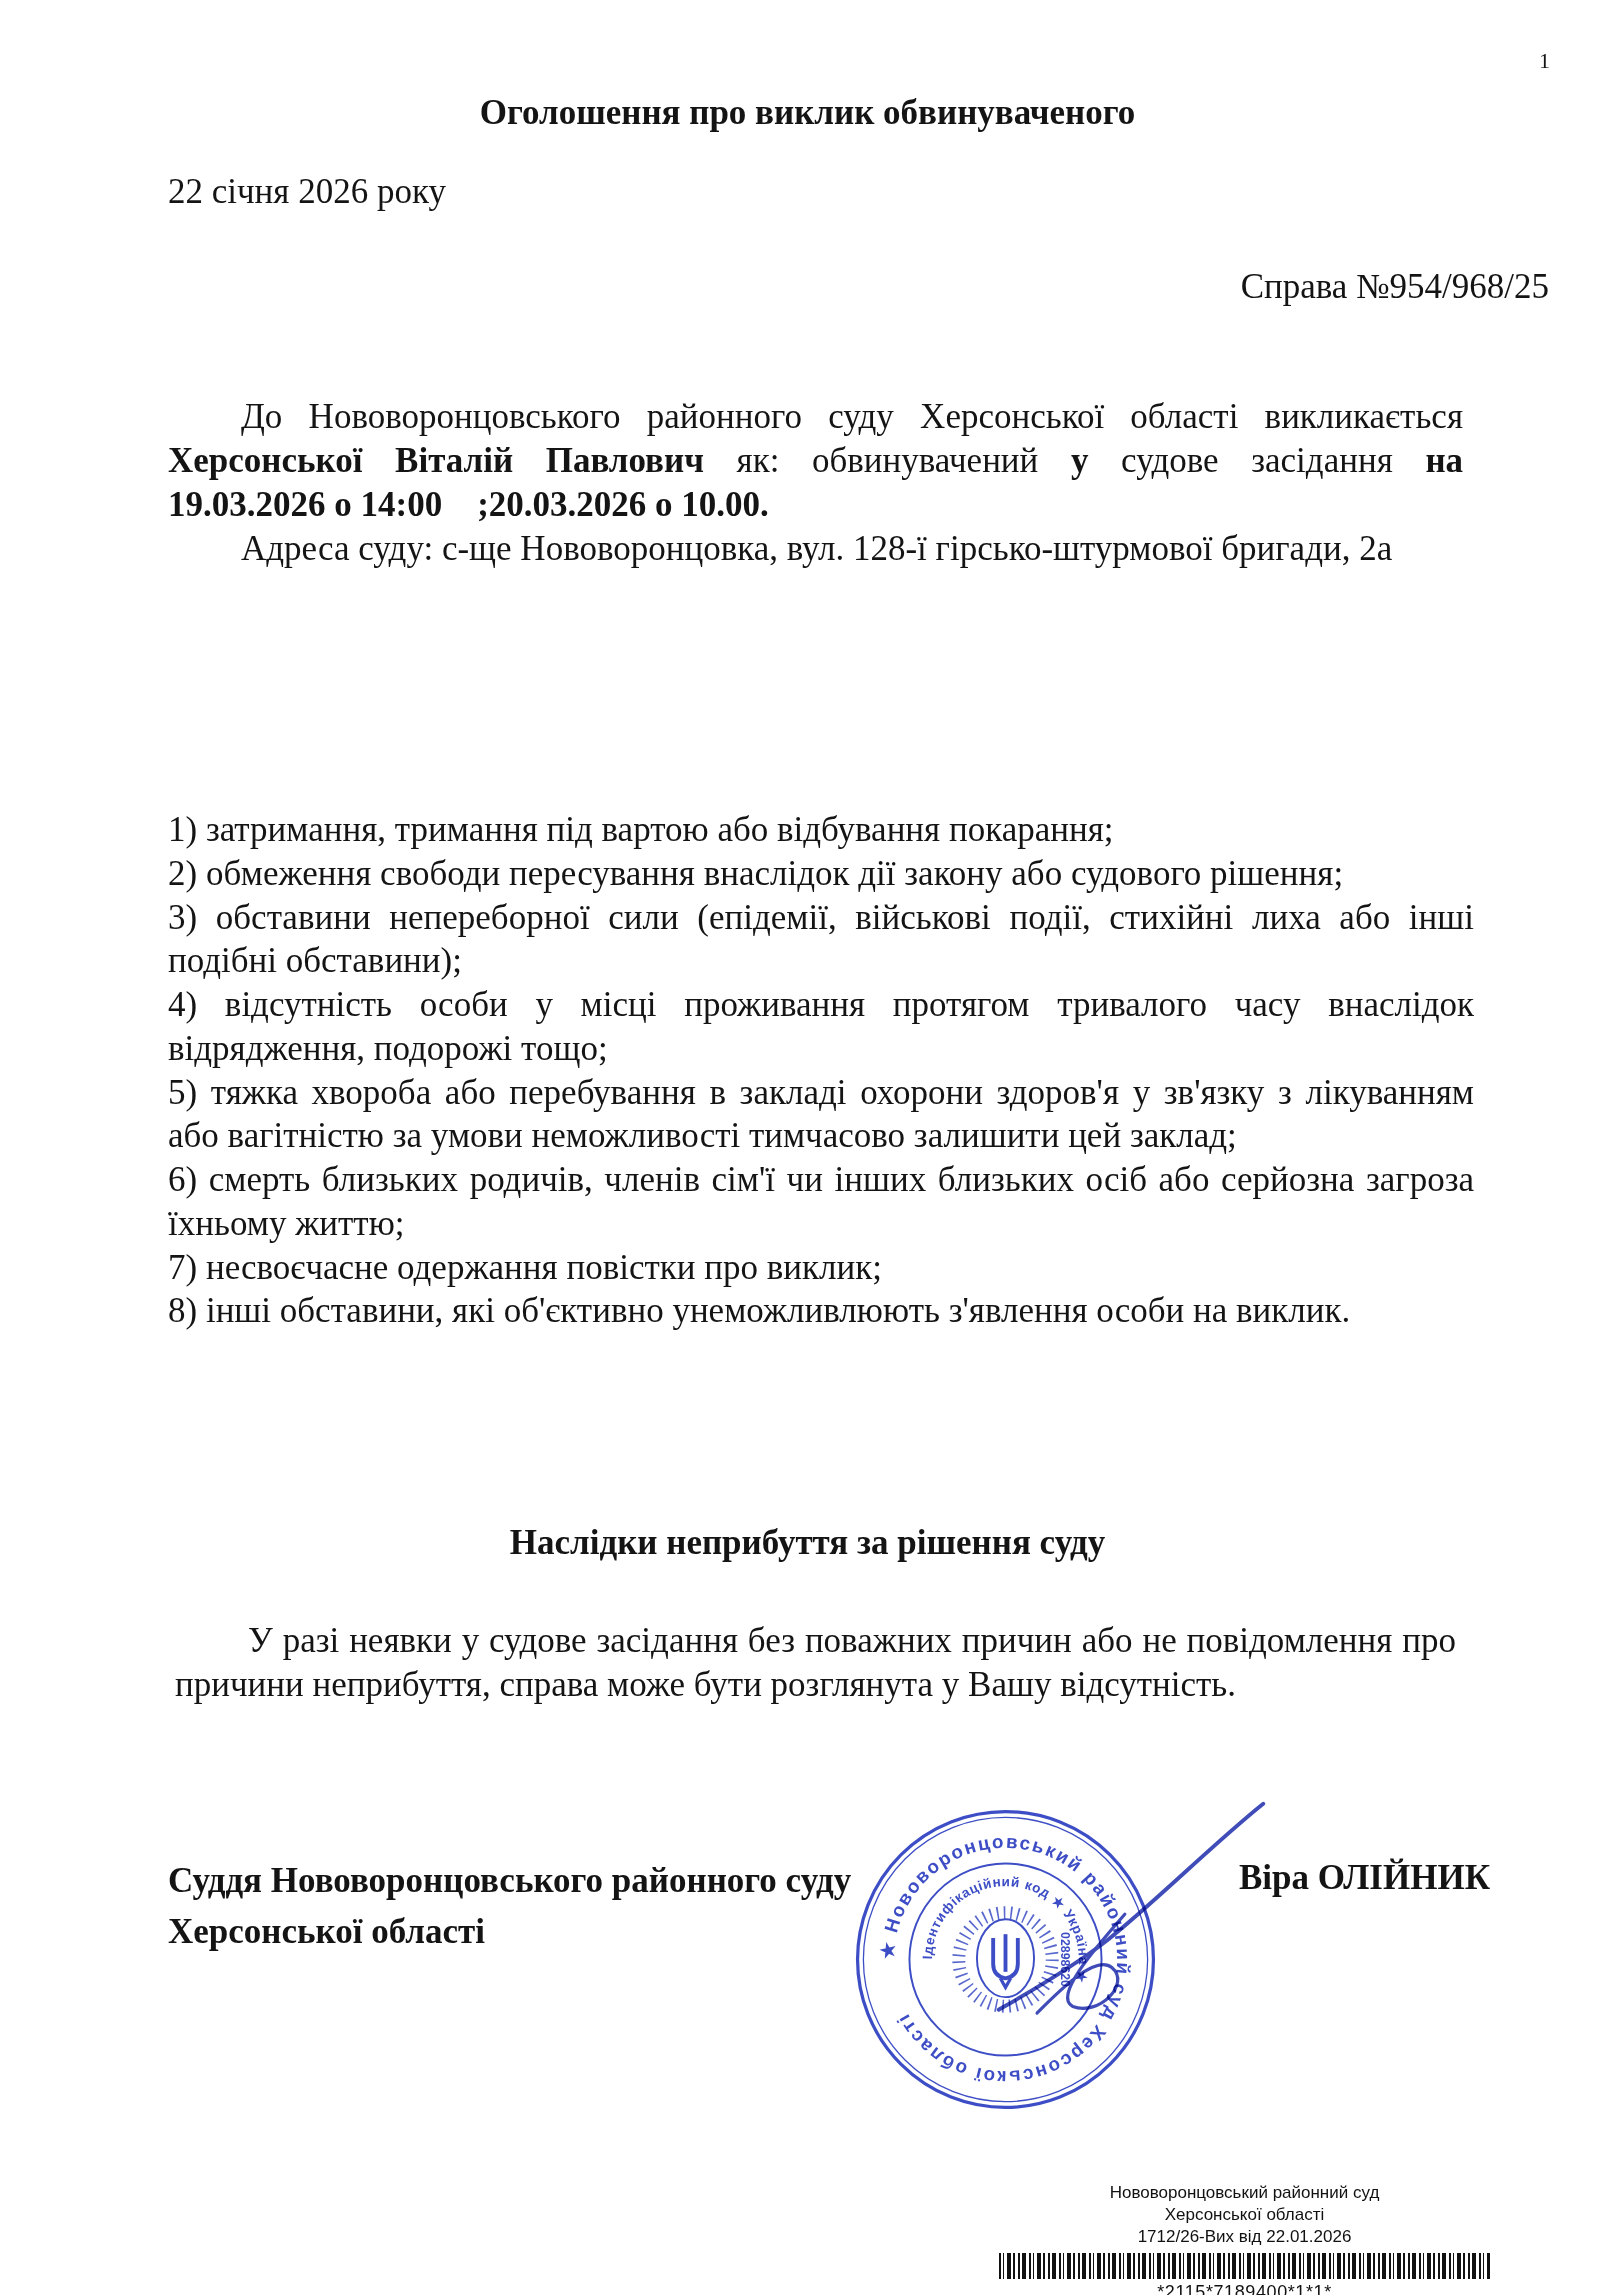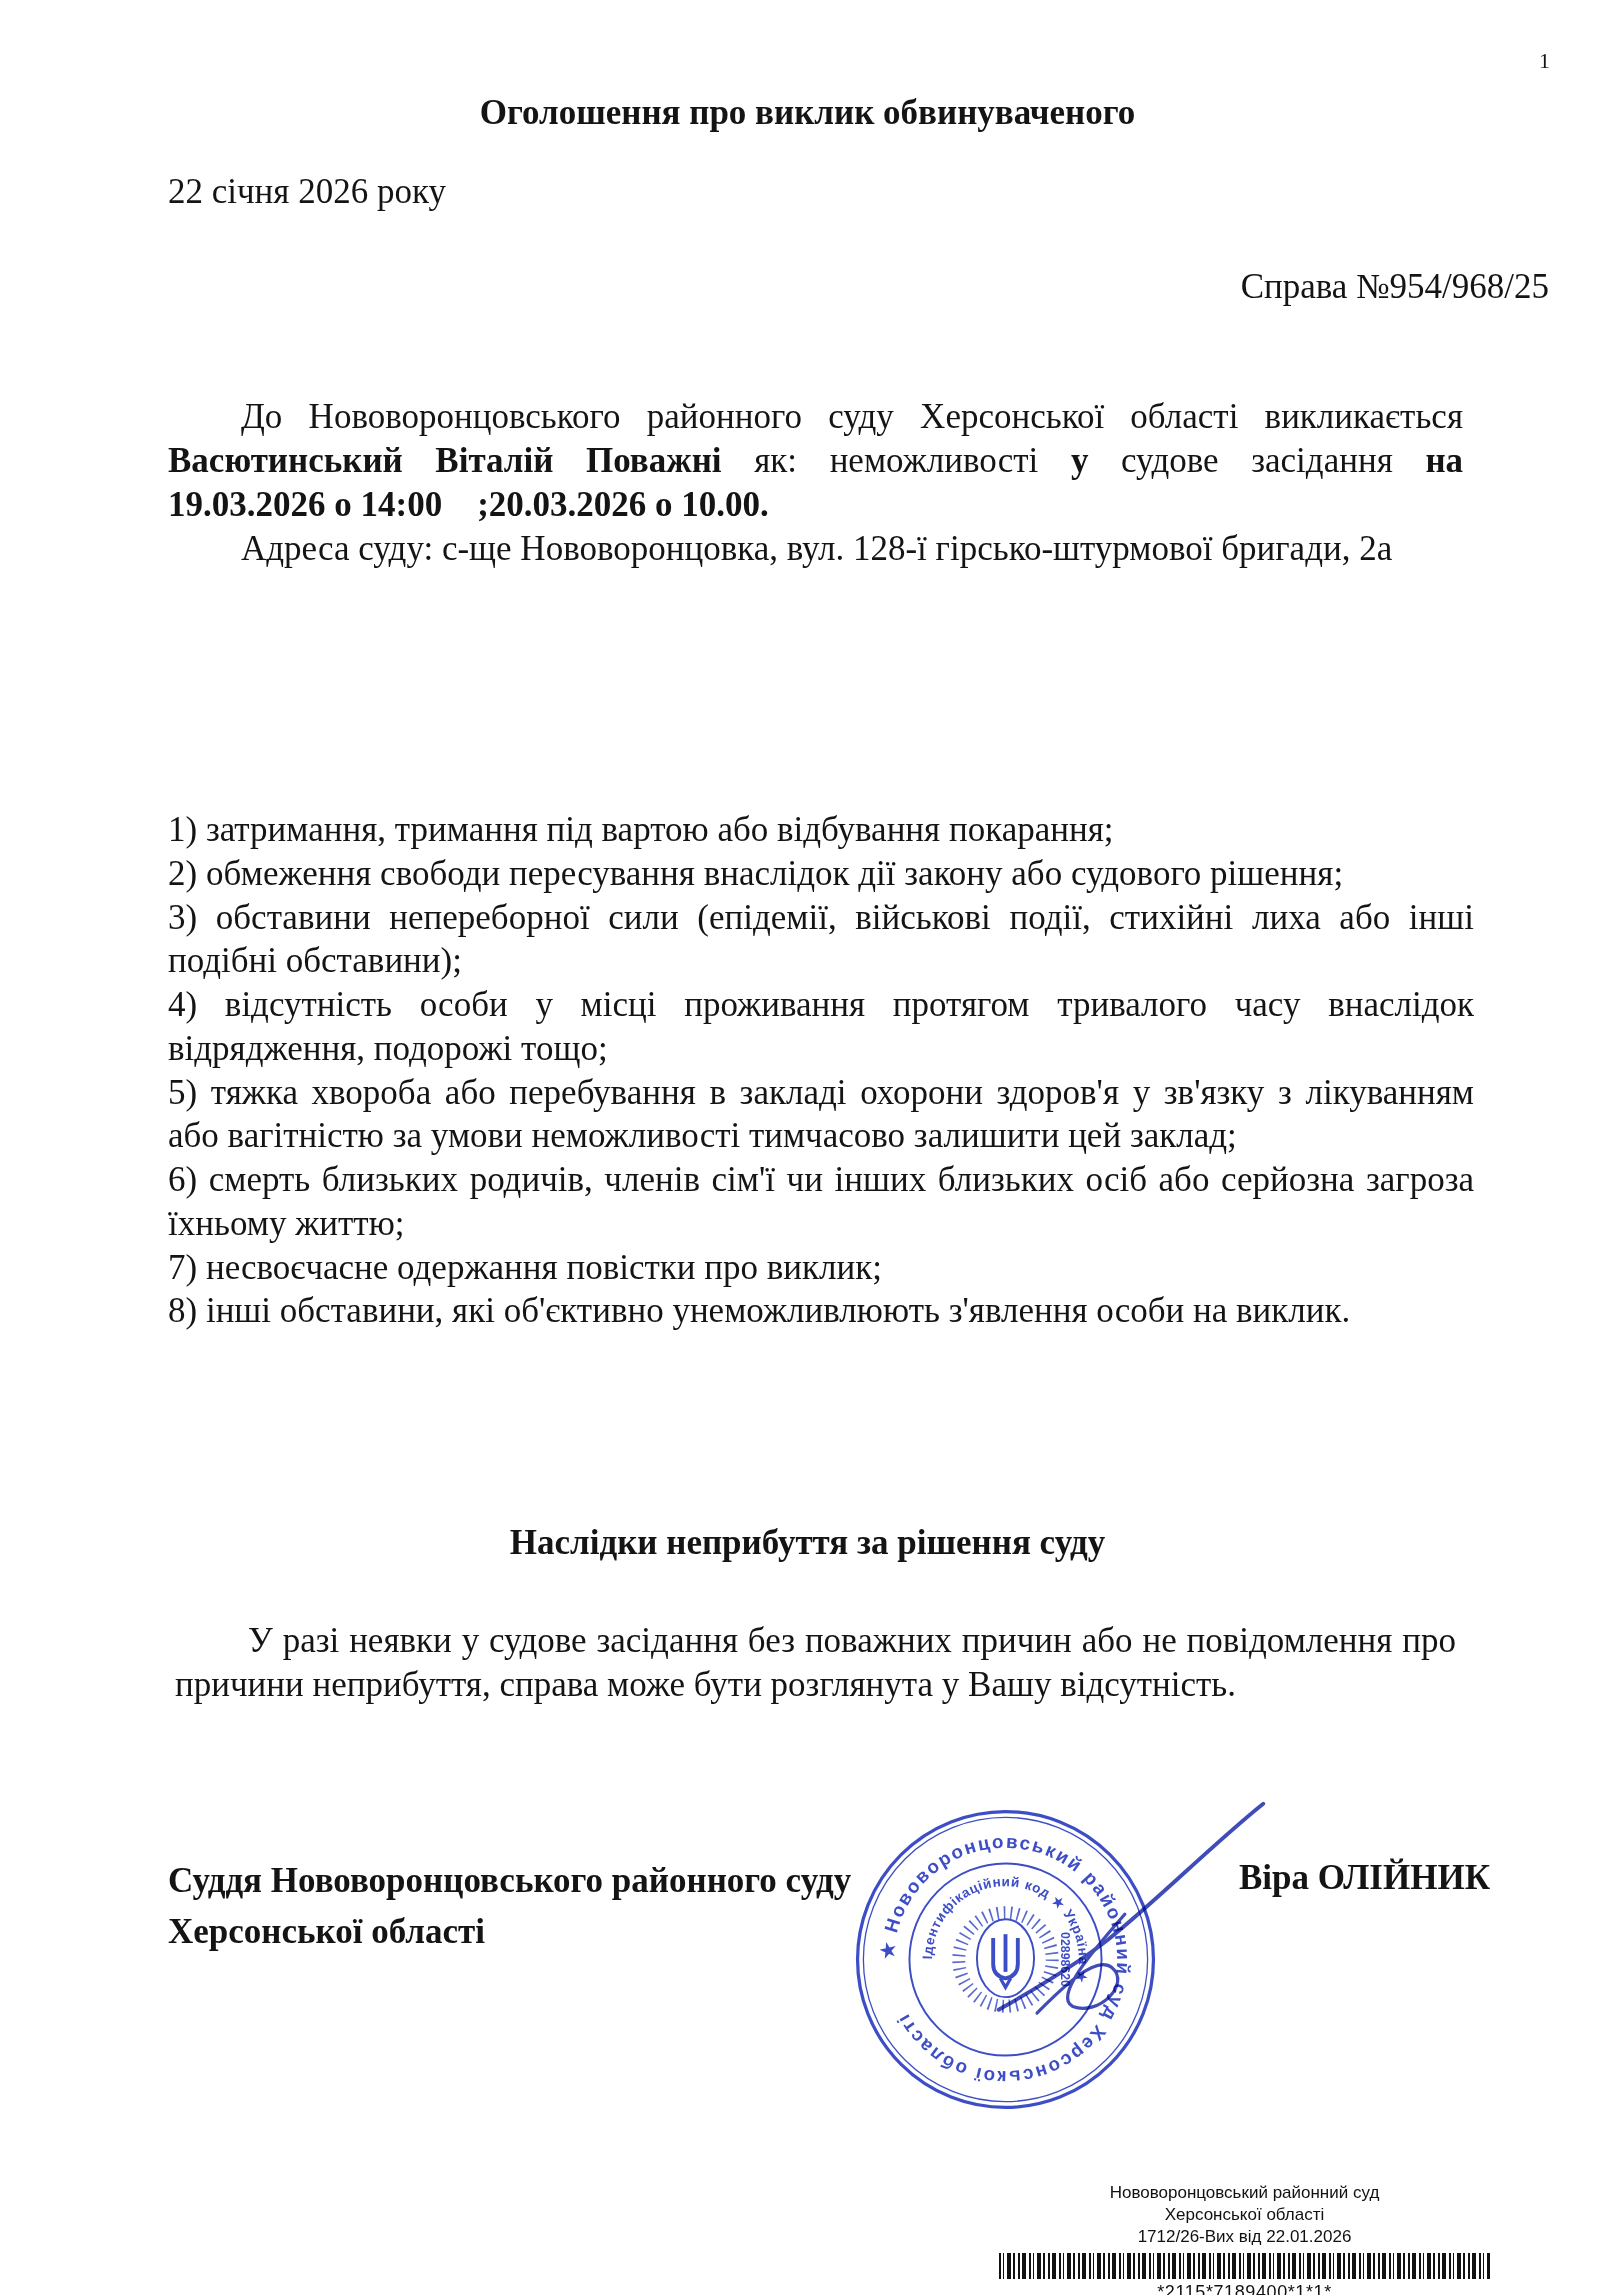--- a/index.html
+++ b/index.html
@@ -120,22 +120,22 @@
 
   <div class="abs refblock">
     <div>22 січня 2026 року</div>
   </div>
 
   <div class="abs case-number">Справа №954/968/25</div>
 
   <div class="abs body-block">
     <p class="justify indent">
       <span>До Нововоронцовського районного суду Херсонської області викликається</span>
-      <b>Васютинський Віталій Поважні</b>
-      <span>як: неможливості</span>
+      <b>Херсонської Віталій Павлович</b>
+      <span>як: обвинувачений</span>
       <b>у</b>
       <span>судове засідання</span>
       <b>на</b>
       <b class="dates">19.03.2026 о 14:00    ;20.03.2026 о 10.00.</b>
     </p>
     <p class="indent">Адреса суду: с-ще Нововоронцовка, вул. 128-ї гірсько-штурмової бригади, 2а</p>
   </div>
 
 
   <div class="abs reasons-list">

